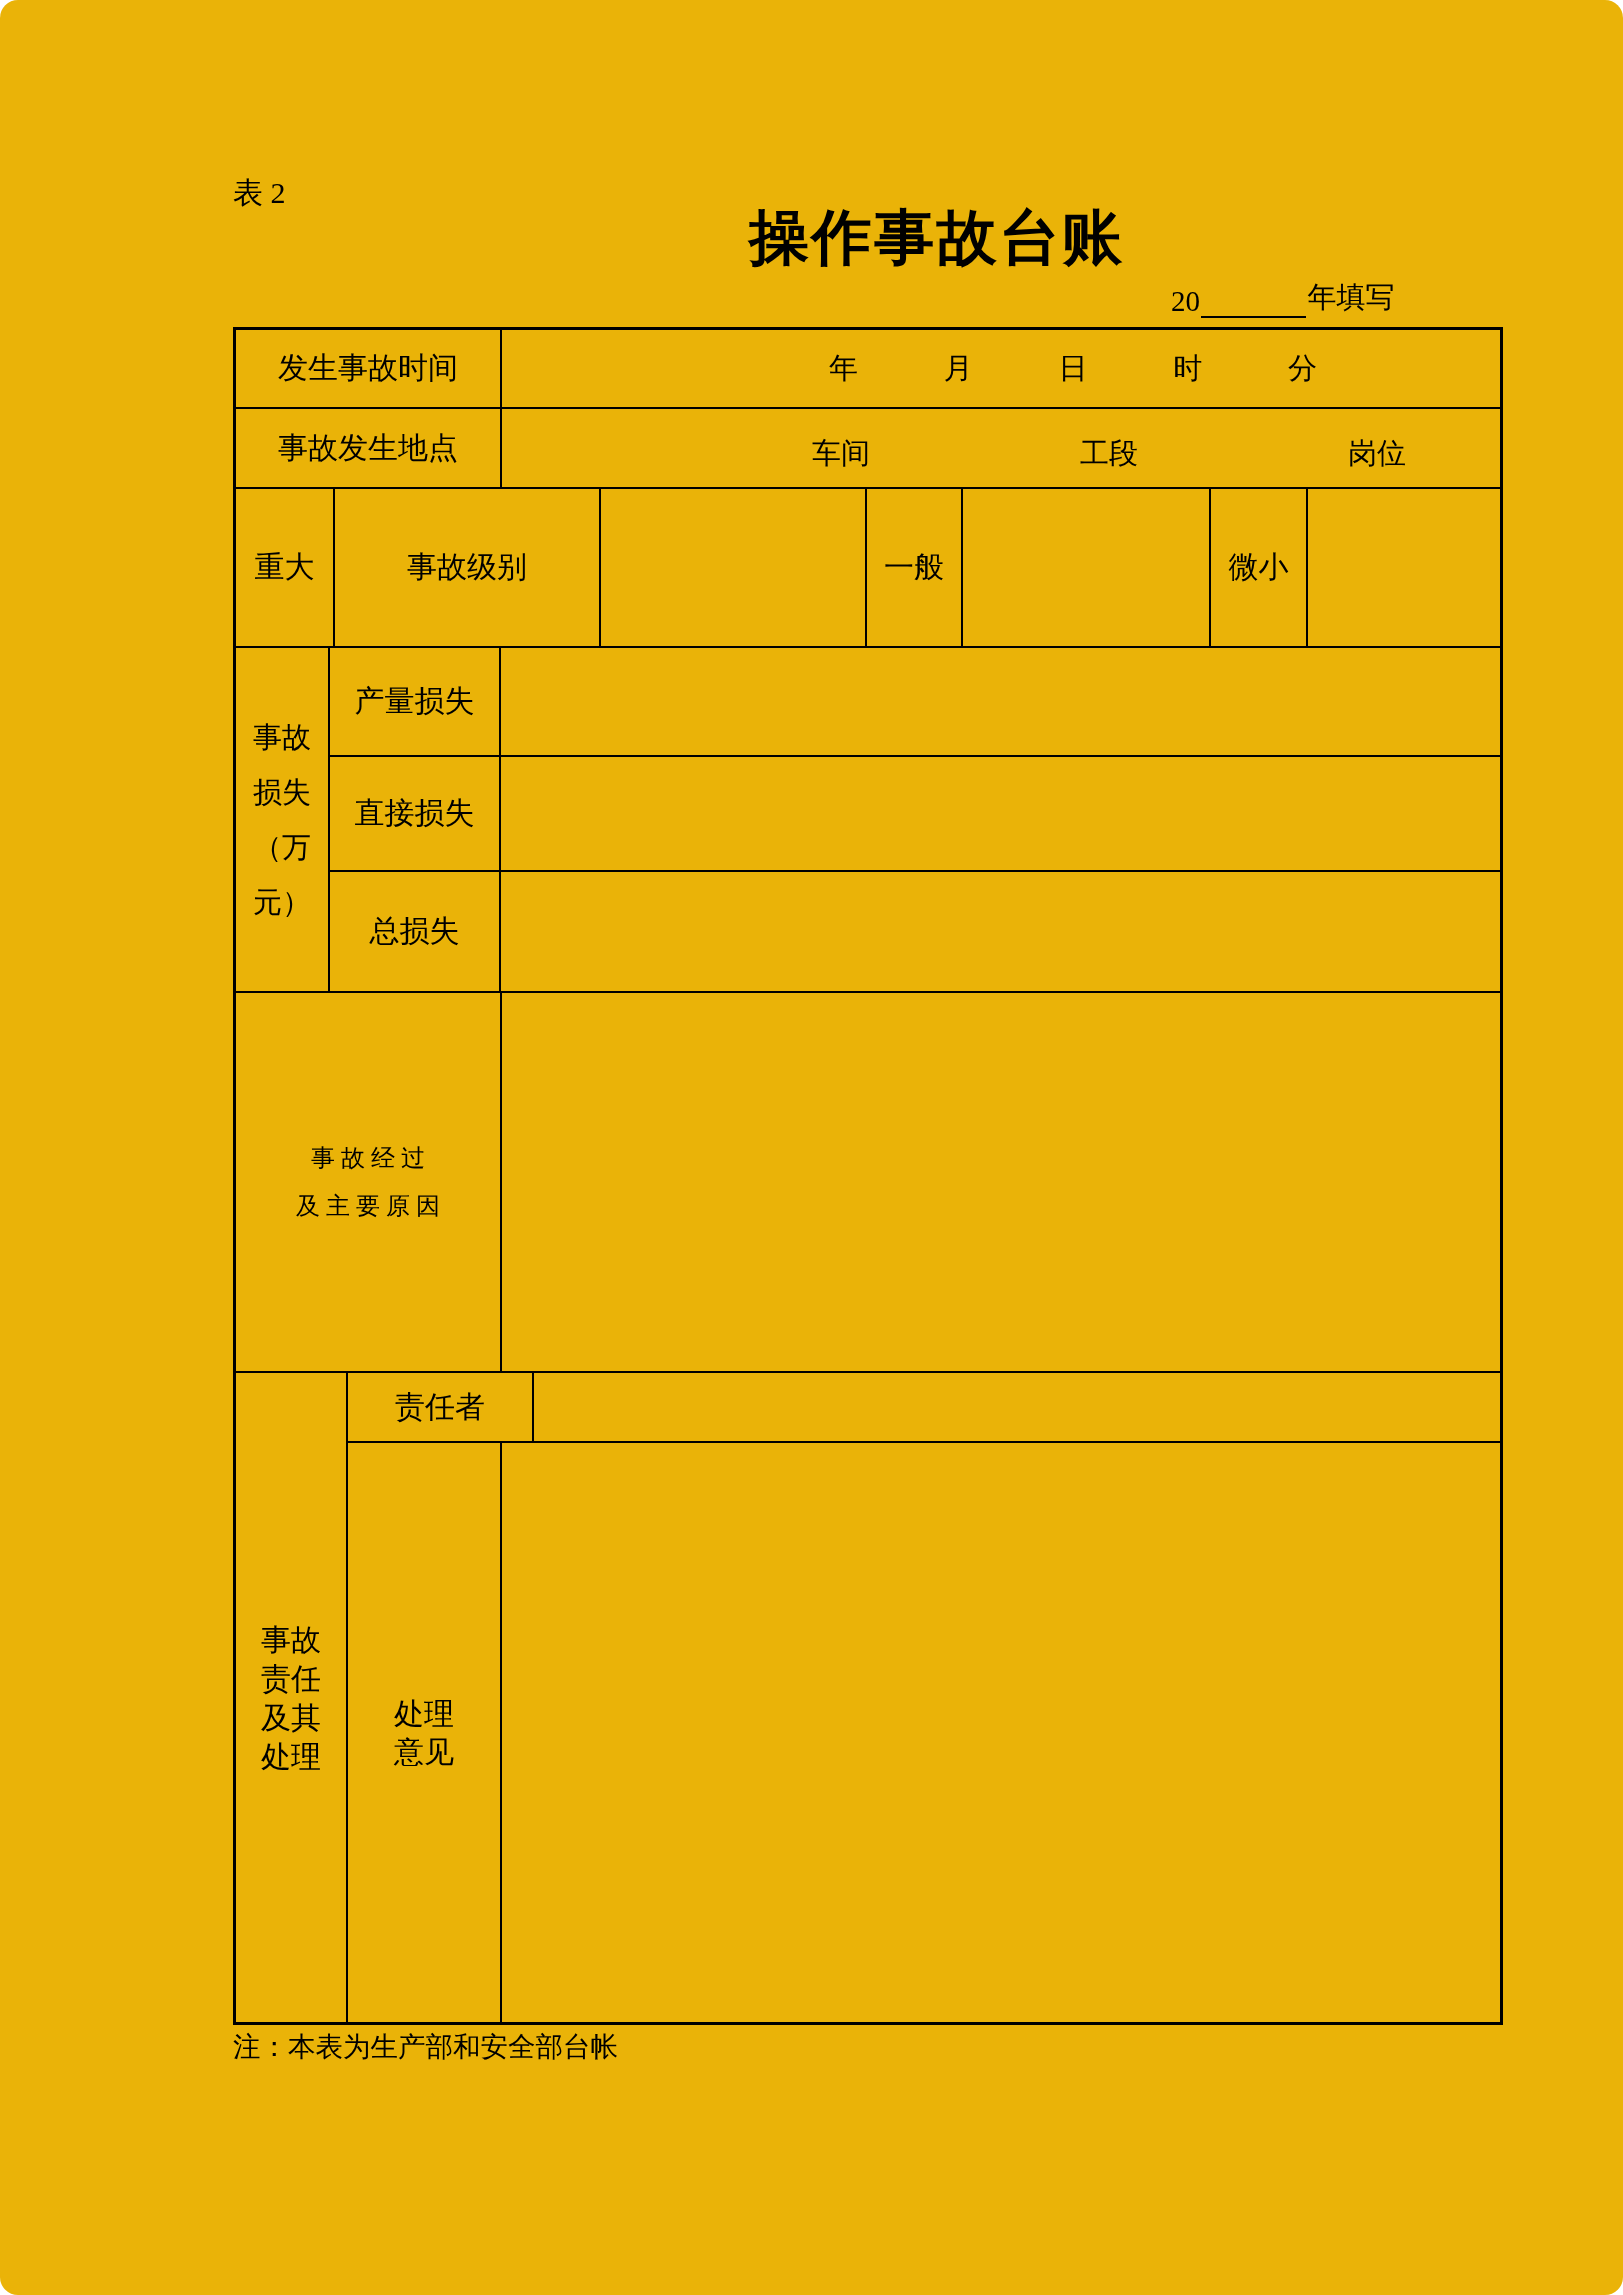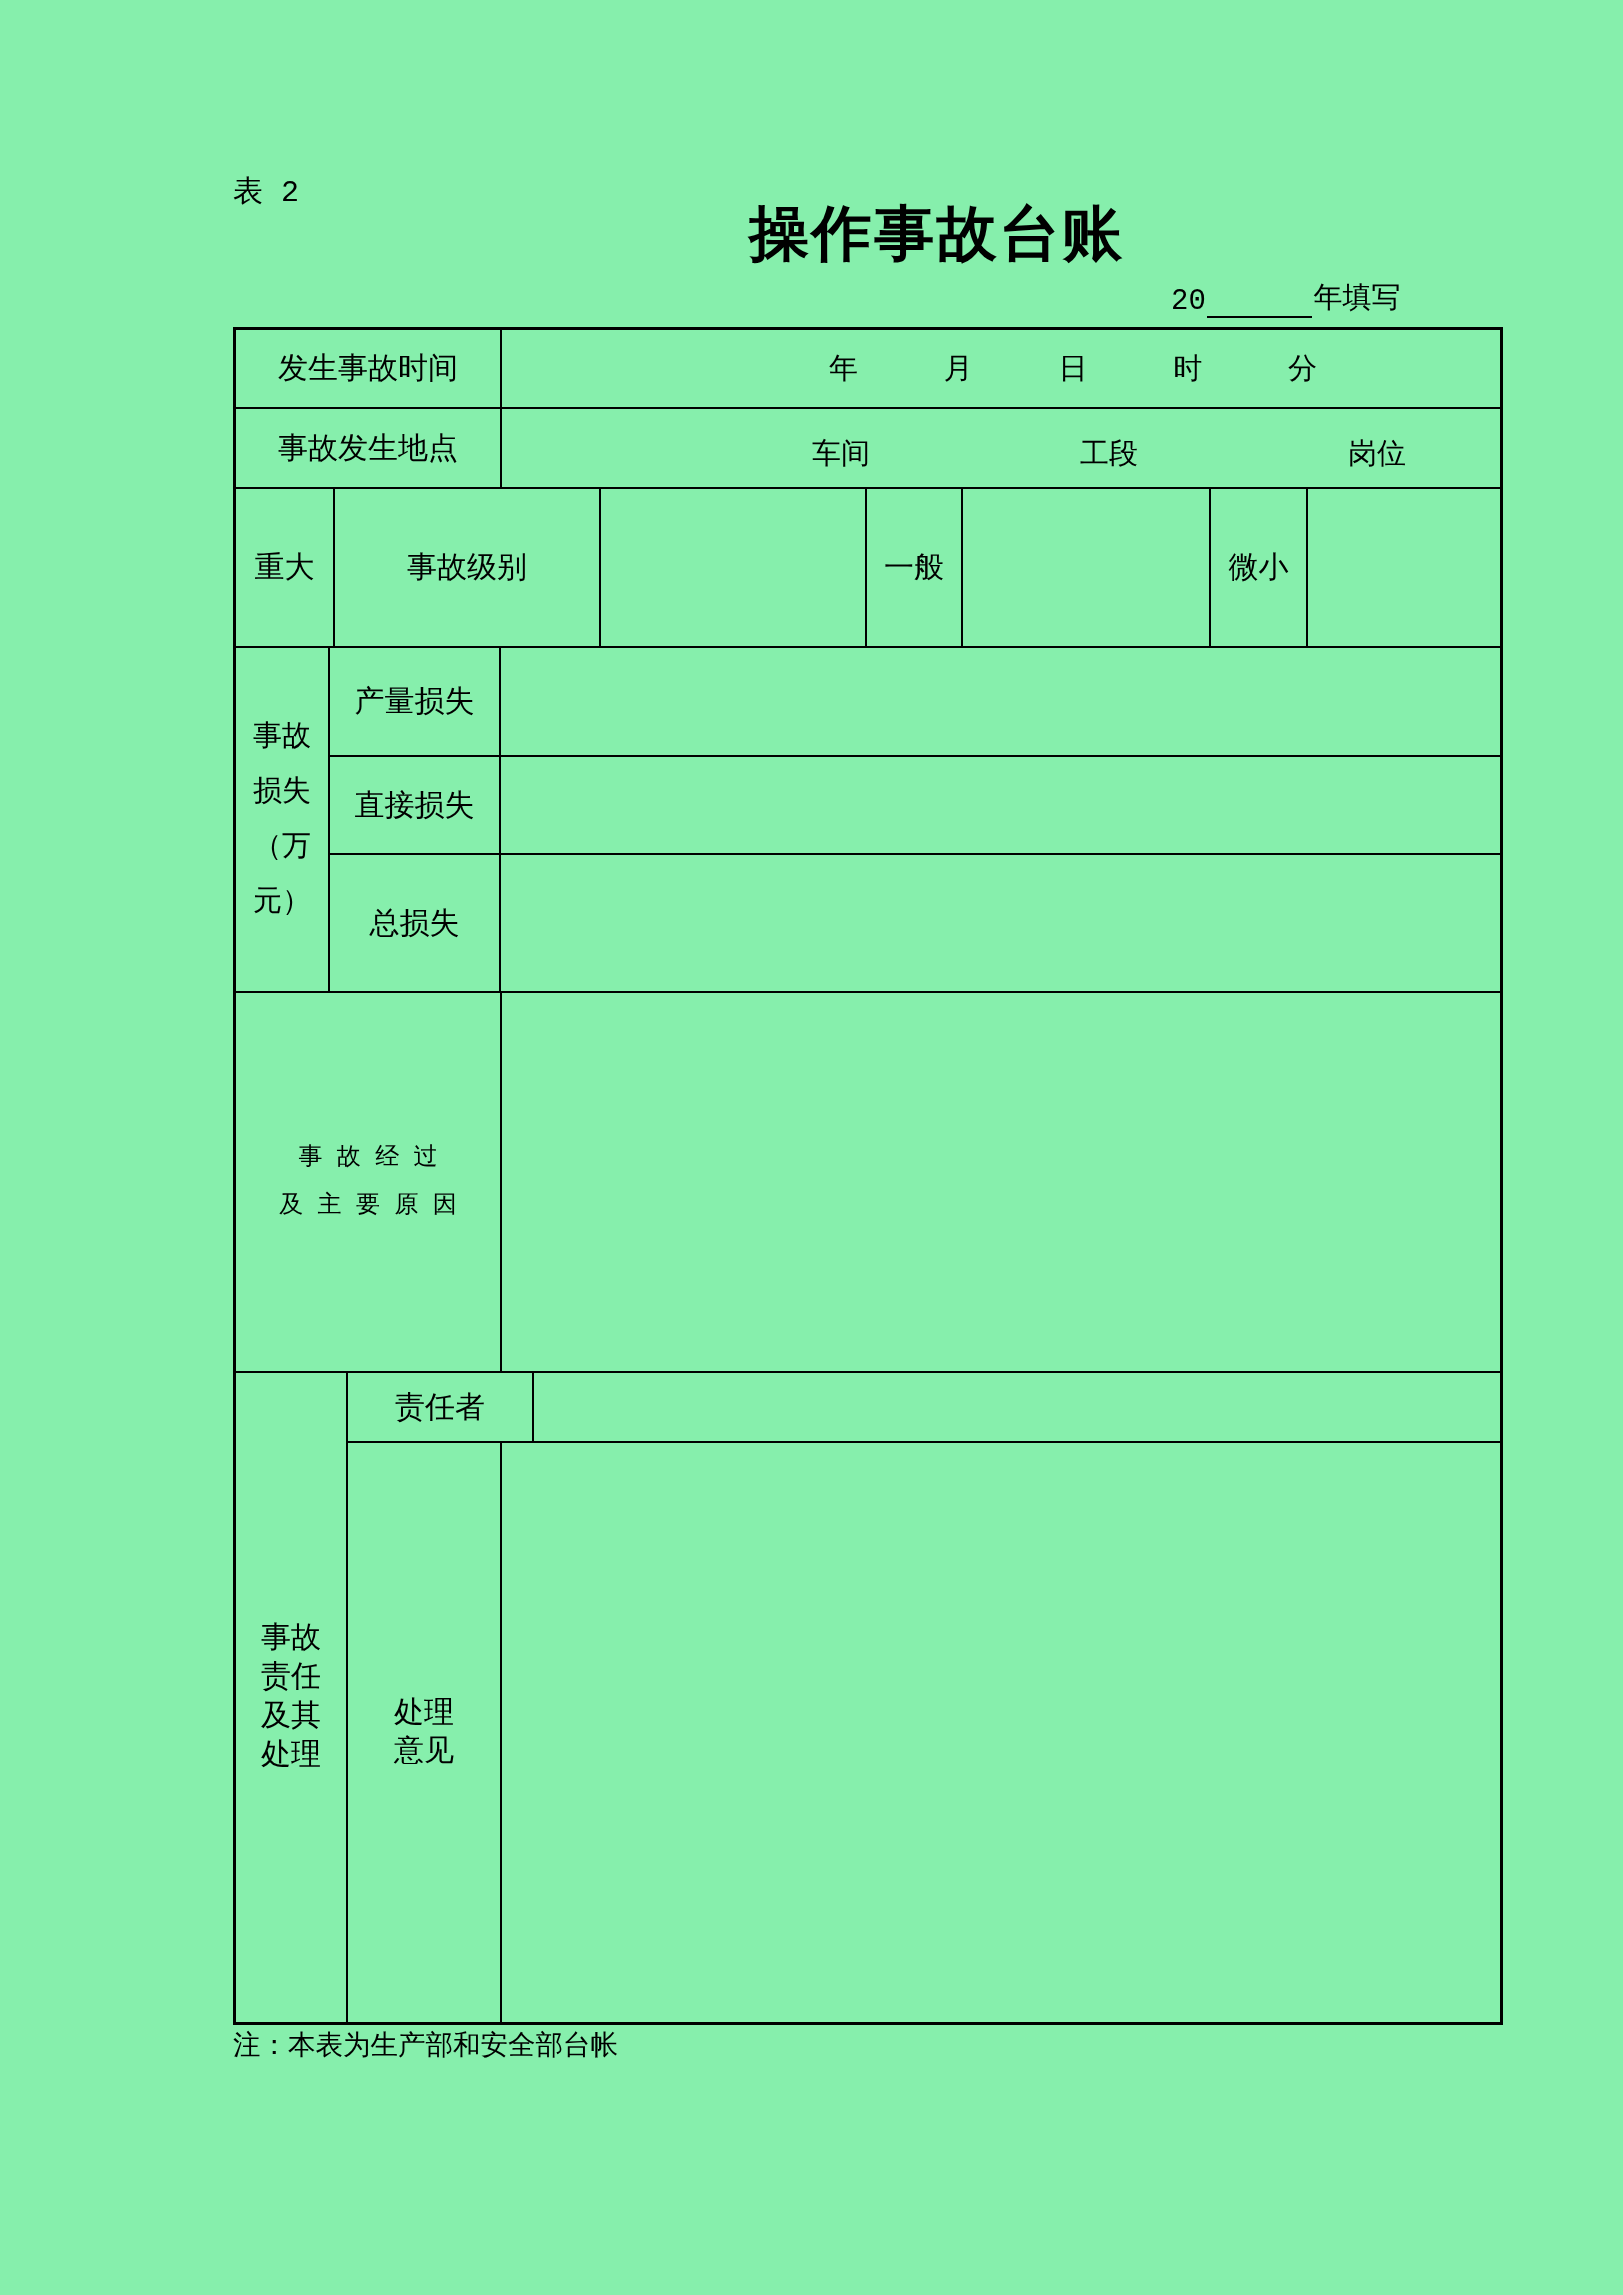--- a/index.html
+++ b/index.html
@@ -1,23 +1,24 @@
 <!DOCTYPE html>
 <html style="font-size:10.5px"><head>
 <meta charset="utf-8">
 <style>
   * { box-sizing: border-box; margin: 0; padding: 0; }
   html, body { background: #ffffff; }
   .page {
     position: relative;
     width: 1623px;
     height: 2295px;
-    background: #86efac;
+    background: #eab308;
     color: #000000;
-    font-family: Liberation Mono, monospace;
+    font-family: Liberation Serif, serif;
+    border-radius: 18px;
   }
   .tag {
     position: absolute;
     left: 233px;
     top: 175px;
     font-size: 30px;
     line-height: 1.2;
   }
   .title {
     position: absolute;
@@ -148,21 +149,21 @@
           <div>损失</div>
           <div>（万</div>
           <div>元）</div>
         </div>
       </div>
       <div class="subcol">
         <div class="subrow" style="height:109px">
           <div class="cell br" style="width:171px;height:100%">产量损失</div>
           <div class="cell grow"></div>
         </div>
-        <div class="subrow" style="height:98px">
+        <div class="subrow" style="height:115px">
           <div class="cell br" style="width:171px;height:100%">直接损失</div>
           <div class="cell grow"></div>
         </div>
         <div class="subrow">
           <div class="cell br" style="width:171px;height:100%">总损失</div>
           <div class="cell grow"></div>
         </div>
       </div>
     </div>
 

